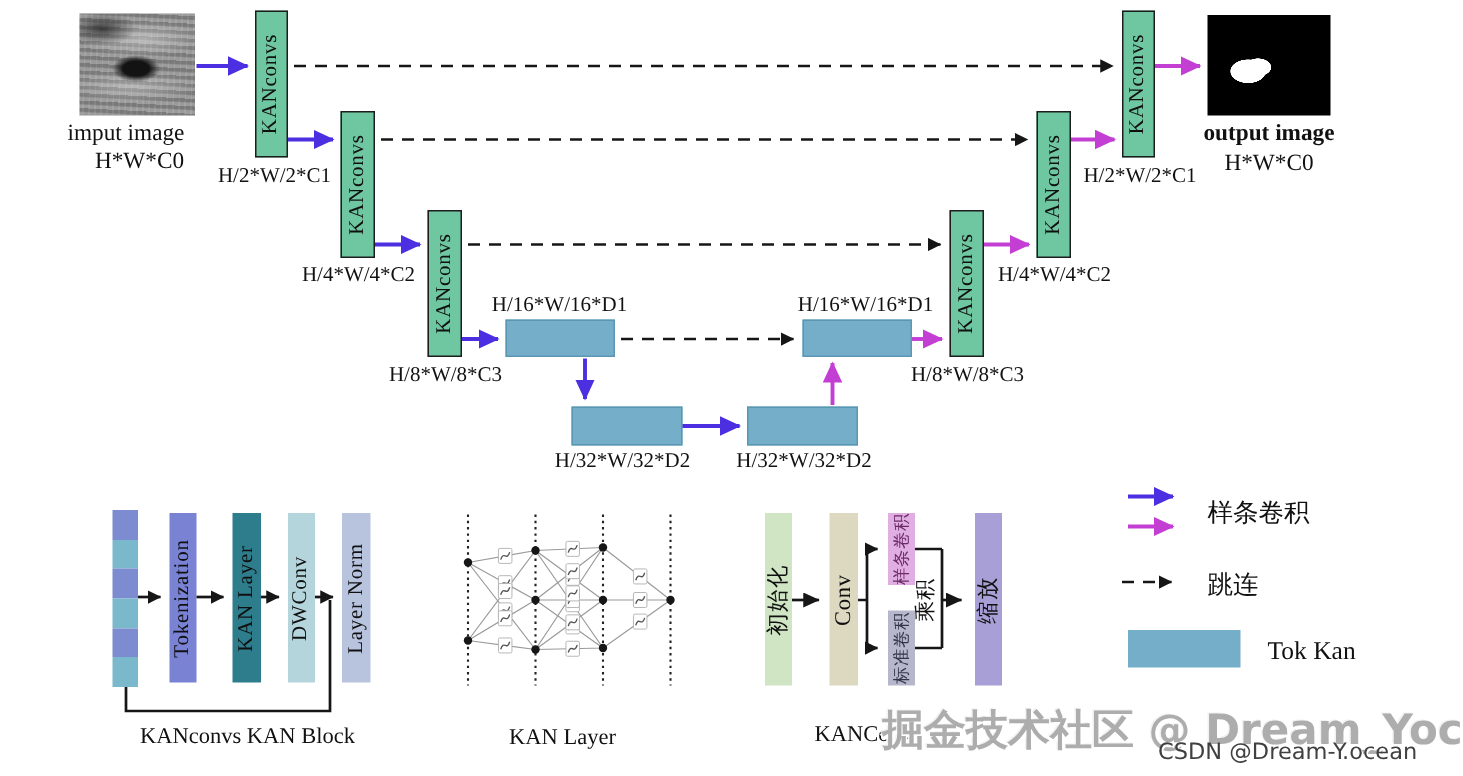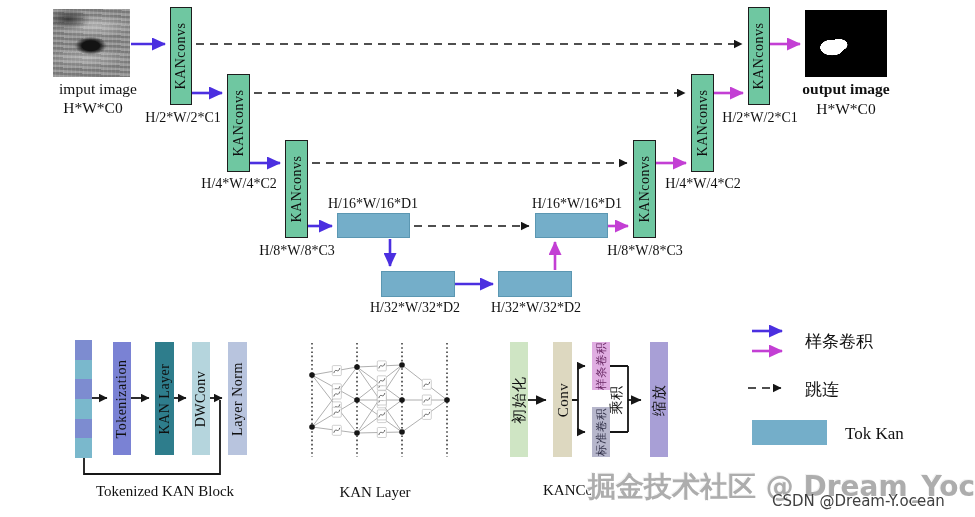--- a/index.html
+++ b/index.html
@@ -53,21 +53,21 @@
   .net-edge{stroke:#9a9a9a;stroke-width:.8;fill:none;}
   .net-rail{stroke:#222;stroke-width:1.4;stroke-dasharray:1.6 2.6;fill:none;}
   svg.overlay{position:absolute;left:0;top:0;pointer-events:none;}
 </style>
 </head>
 <body>
 
 <div id="stage">
 
   <div class="abs" id="in-img"></div>
-  <div class="cap ctr" style="left:98px;top:80px;text-align:right;">imput image</div>
+  <div class="cap ctr" style="left:84px;top:80px;text-align:right;">imput image</div>
   <div class="cap ctr" style="left:93px;top:99px;">H*W*C0</div>
 
   <div class="abs" id="out-img"></div>
   <div class="cap ctr" style="left:846px;top:80px;font-weight:bold;">output image</div>
   <div class="cap ctr" style="left:846px;top:100px;">H*W*C0</div>
 
   <div class="kbox" style="left:170px;top:7px;width:22px;height:98px;">
       <span class="vl">KANconvs</span>
     </div>
   <div class="kbox" style="left:227px;top:74px;width:23px;height:98px;">
@@ -116,21 +116,21 @@
     </div>
   <div class="bar" style="left:155px;top:342px;width:19px;height:113px;background:var(--kan-layer-teal);">
       <span class="vl">KAN Layer</span>
     </div>
   <div class="bar" style="left:192px;top:342px;width:18px;height:113px;background:var(--dwconv-cyan);">
       <span class="vl">DWConv</span>
     </div>
   <div class="bar" style="left:228px;top:342px;width:19px;height:113px;background:var(--layer-norm-blue);">
       <span class="vl">Layer Norm</span>
     </div>
-  <div class="cap ctr" style="left:165px;top:483px;font-size:15px;">Tokenized KAN Block</div>
+  <div class="cap ctr" style="left:165px;top:483px;font-size:15px;">KANconvs KAN Block</div>
 
   <div class="cap ctr" style="left:375px;top:484px;font-size:15px;">KAN Layer</div>
 
   <div class="bar cjk" style="left:510px;top:342px;width:18px;height:115px;background:var(--init-green);">
       <span class="vl">初始化</span>
     </div>
   <div class="bar" style="left:553px;top:342px;width:19px;height:115px;background:var(--conv-beige);">
       <span class="vl" style="font-size:15px;">Conv</span>
     </div>
   <div class="bar cjk-sm" style="left:592px;top:342px;width:18px;height:48px;background:var(--spline-pink);">

